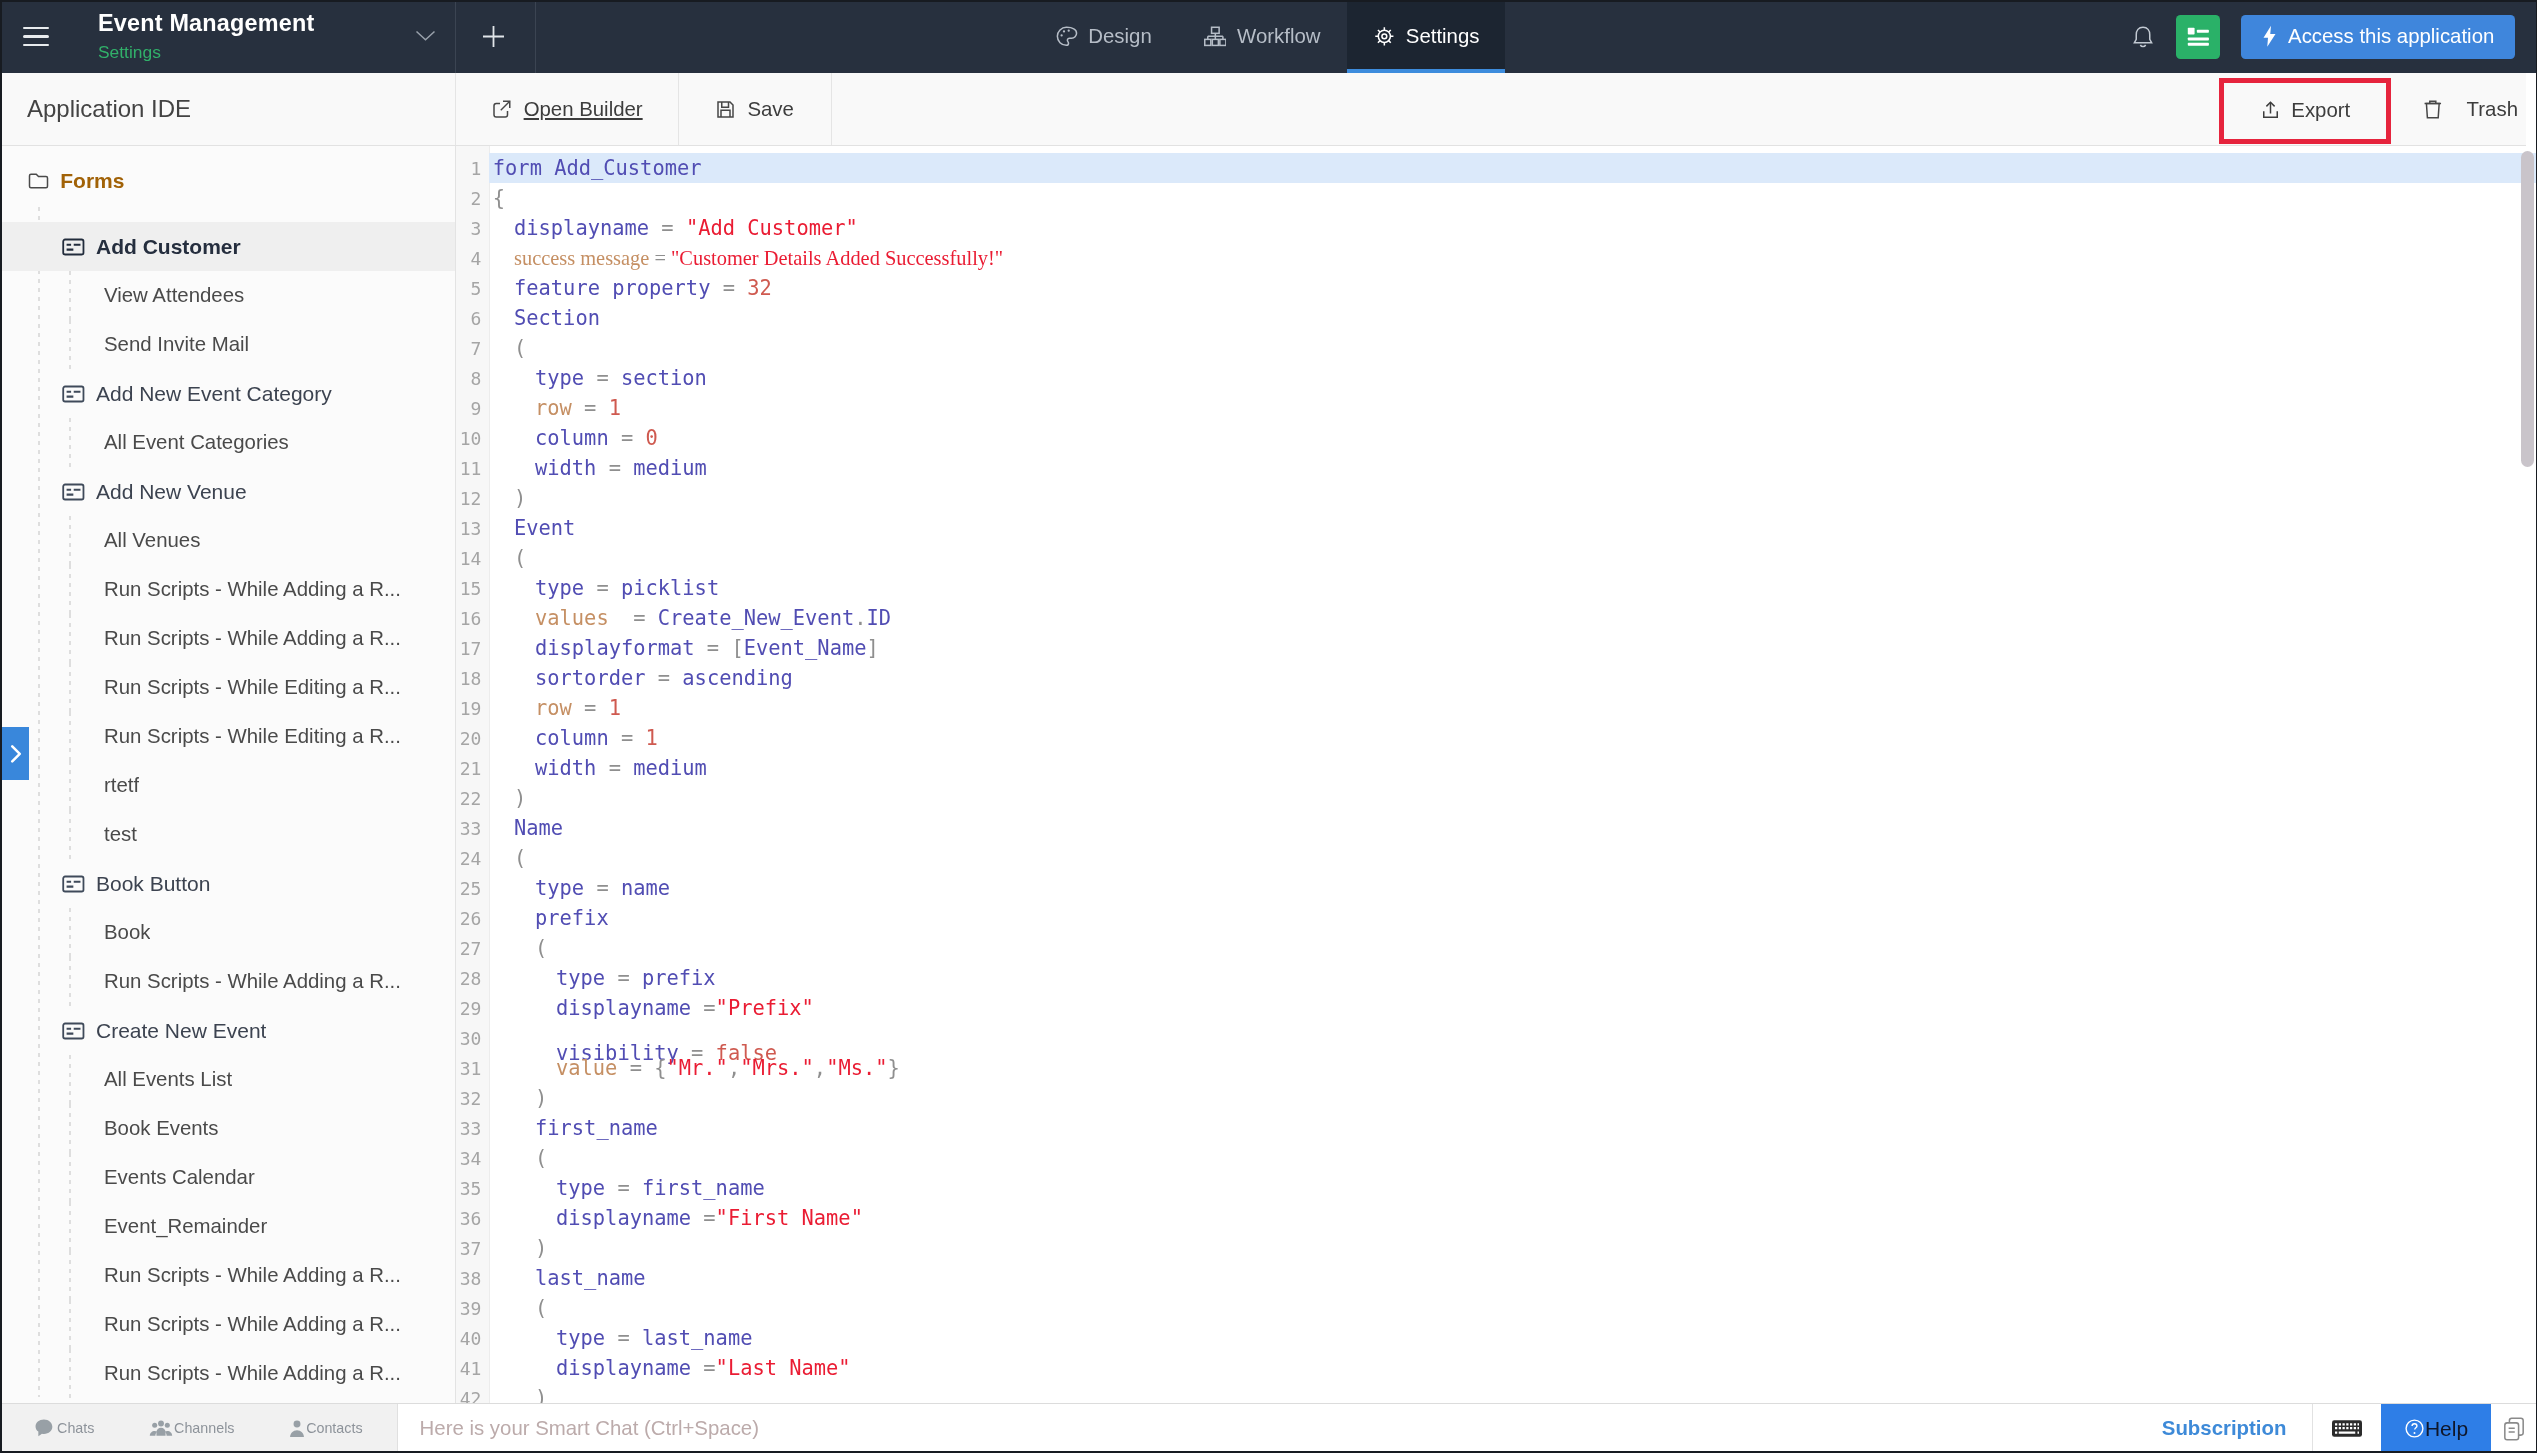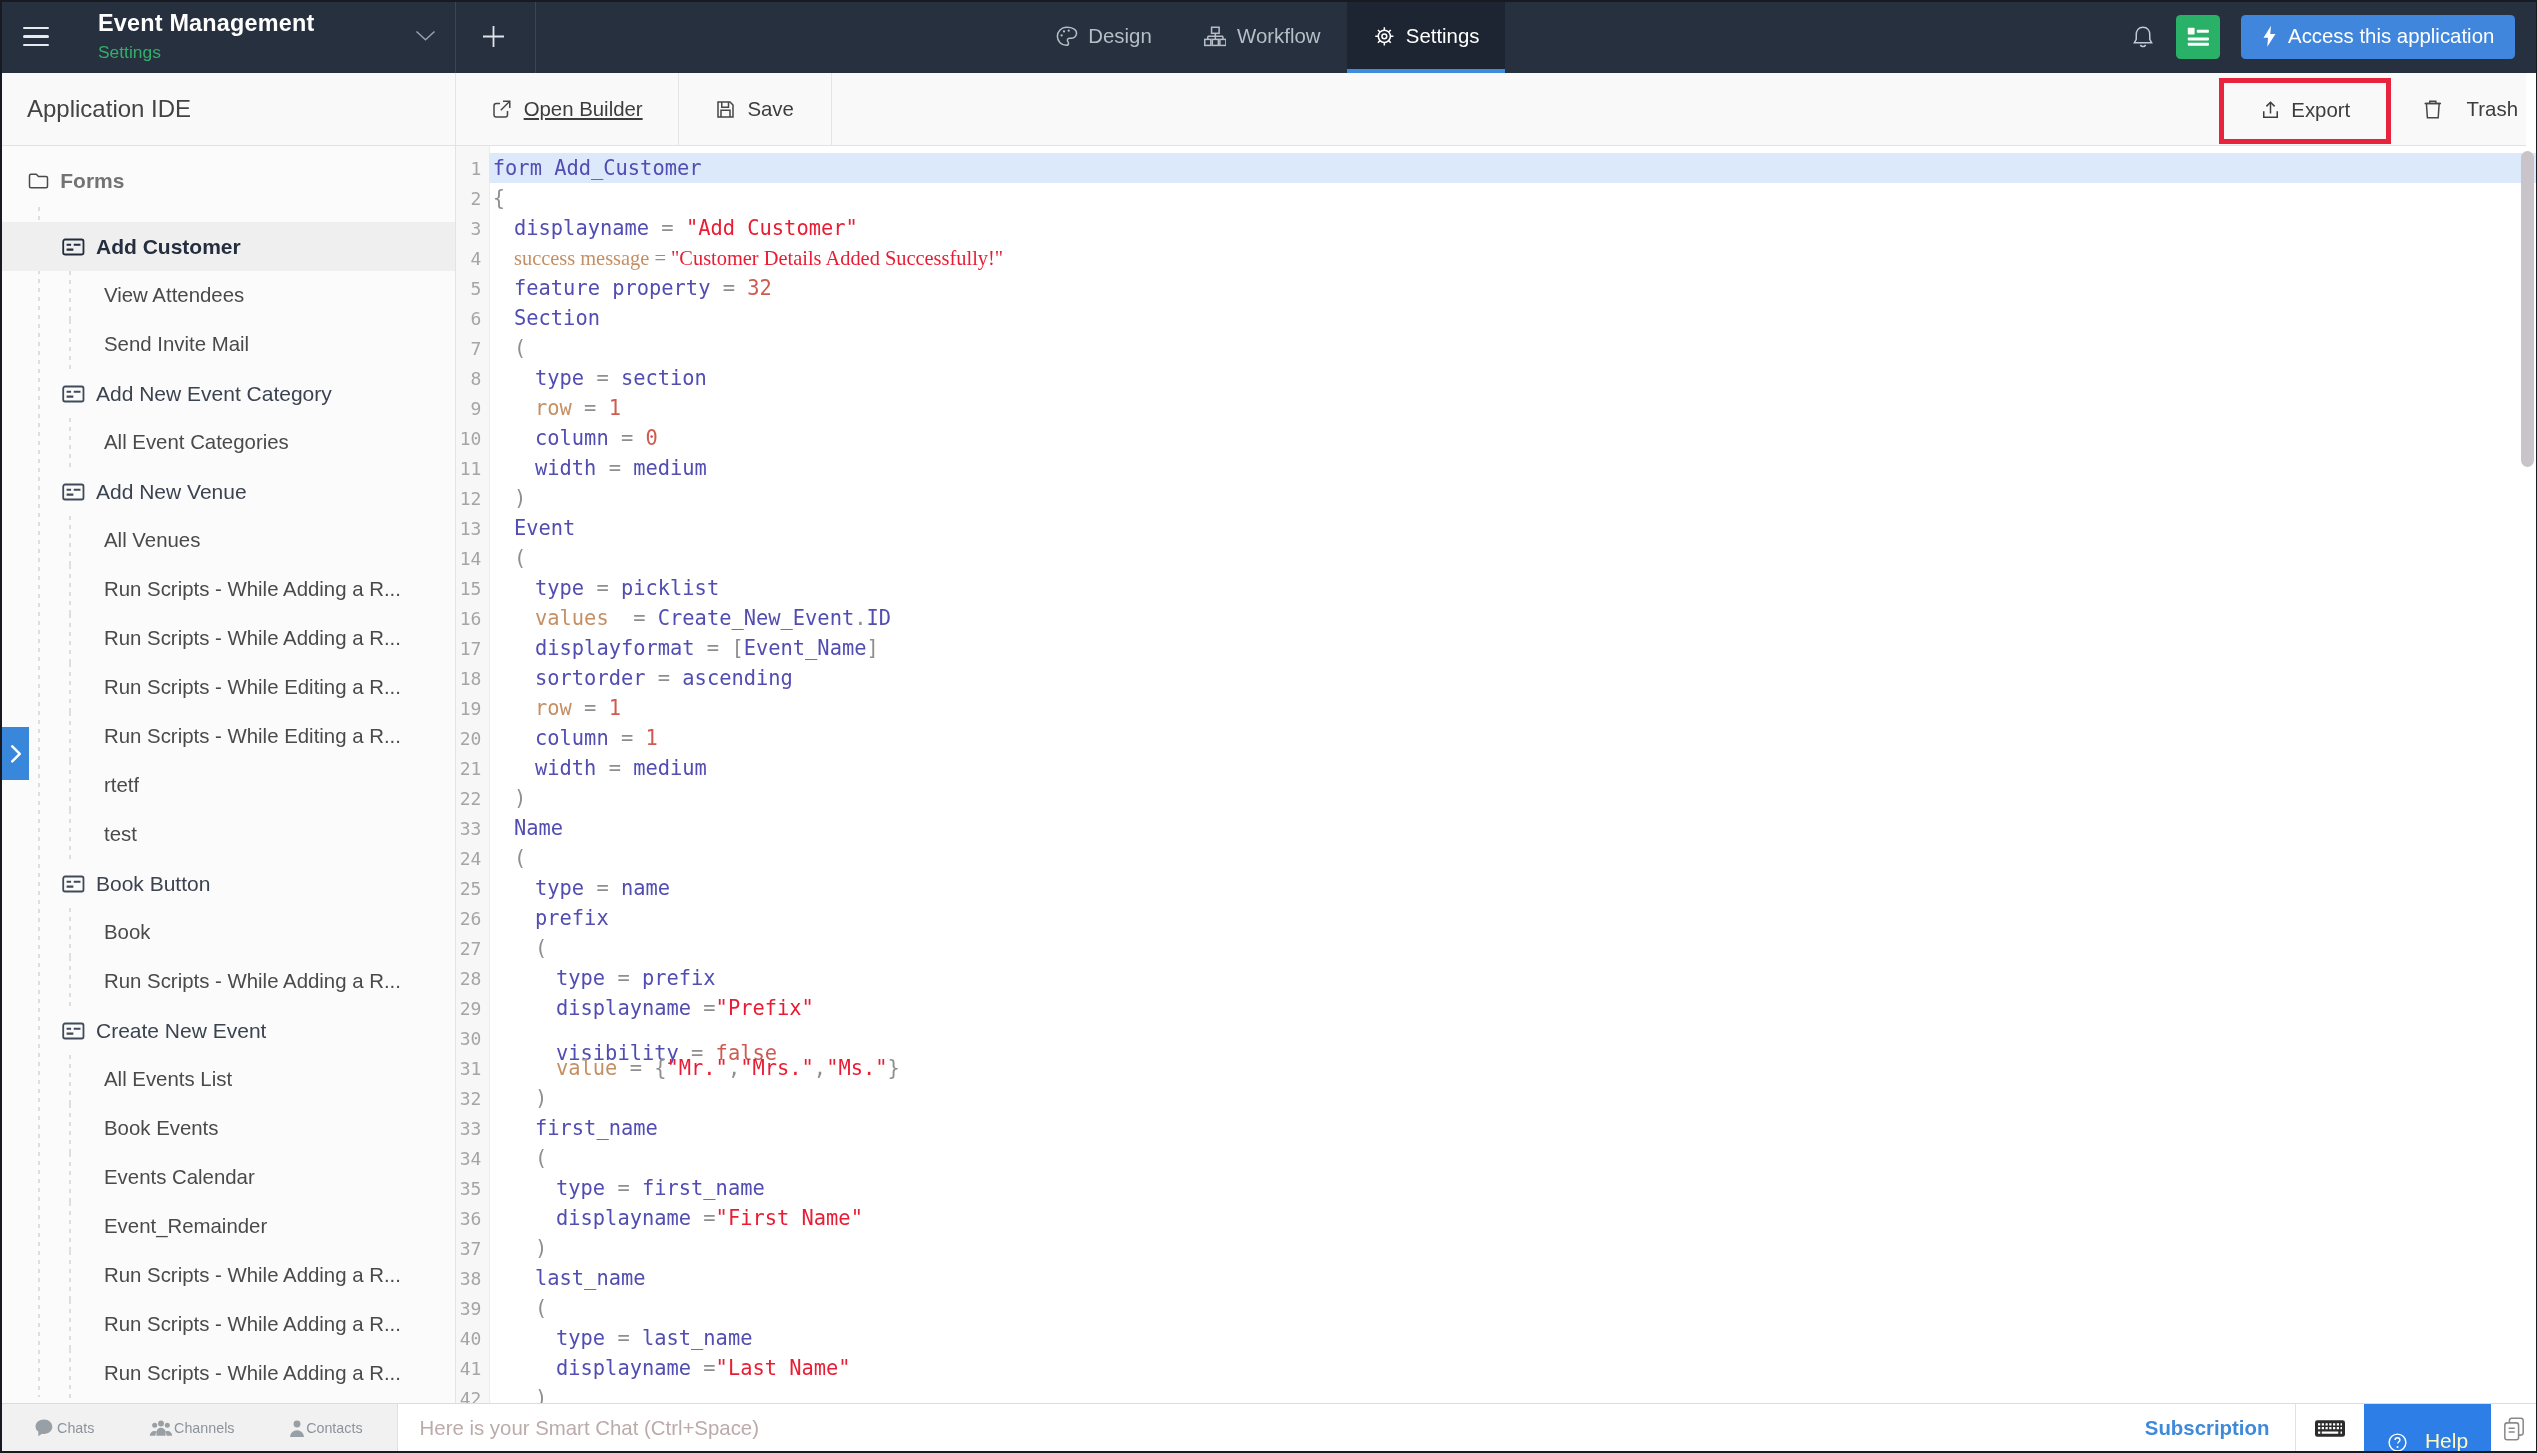--- a/index.html
+++ b/index.html
@@ -34,21 +34,21 @@
   .tl-divider{position:absolute;top:0;bottom:0;width:0.8px;background:#e5e5e5;}
   .tl-btn{position:absolute;top:0;height:72px;display:flex;align-items:center;justify-content:center;gap:11.3px;font-size:20.4px;color:#3d3d3d;cursor:pointer;}
   .ob-btn{left:456px;width:222px;text-decoration:underline;}
   .save-btn{left:679px;width:151px;}
   .export-box{position:absolute;left:2219px;top:4.5px;width:172px;height:66px;border:5.3px solid #e6243d;box-sizing:border-box;display:flex;align-items:center;justify-content:center;}
   .export-btn{position:static;height:100%;width:100%;display:flex;align-items:center;justify-content:center;gap:10.6px;font-size:20.4px;color:#3d3d3d;cursor:pointer;}
   .trash-btn{left:2414px;width:113px;gap:24px;}
 
   
   .sidebar{position:absolute;left:0;top:145px;width:456px;bottom:50px;background:#fbfbfb;border-right:0.8px solid #e3e3e3;box-sizing:border-box;overflow:hidden;}
-  .forms-row{position:absolute;left:0;top:16.6px;height:38px;display:flex;align-items:center;padding-left:28px;gap:11.3px;font-size:21px;font-weight:600;color:#737373;cursor:pointer;}
+  .forms-row{position:absolute;left:0;top:16.6px;height:38px;display:flex;align-items:center;padding-left:28px;gap:11.3px;font-size:21px;font-weight:600;color:#a16207;cursor:pointer;}
   .main-guide{position:absolute;left:38px;top:62px;bottom:6px;width:2.3px;
       background:repeating-linear-gradient(to bottom,#dedede 0 3.8px,transparent 3.8px 9px);}
   .tree{position:absolute;left:0;top:77px;right:0;}
   .trow{position:relative;height:49px;display:flex;align-items:center;cursor:pointer;}
   .trow.form{padding-left:62px;gap:11.3px;font-size:21px;color:#3c4350;}
   .trow.form .ticon{display:flex;color:#3f4a5a;}
   .trow.sub{padding-left:104px;font-size:20.4px;color:#4a4a4a;}
   .trow.sub::before{content:"";position:absolute;left:69px;top:0;bottom:0;width:2.3px;
       background:repeating-linear-gradient(to bottom,#dedede 0 3.8px,transparent 3.8px 9px);}
   .trow.selected{background:#efefef;font-weight:700;color:#252e3e;}
@@ -74,21 +74,21 @@
   .bb-left{width:398px;flex:0 0 398px;background:#f1f1f1;border-right:0.8px solid #e0e0e0;display:flex;align-items:center;justify-content:space-around;padding:0 7.6px;box-sizing:border-box;}
   .bb-item{display:flex;flex-direction:row;align-items:center;gap:0;color:#8d939a;font-size:14.3px;cursor:pointer;line-height:15px;}
   .bb-item svg{display:block;}
   .bb-input{flex:1;display:flex;align-items:center;padding-left:19.6px;}
   .bb-input input{border:none;outline:none;background:transparent;font-size:20.4px;color:#555;width:100%;font-family:"Liberation Sans",sans-serif;}
   .bb-input input::placeholder{color:#bcabab;opacity:1;}
   .bb-right{display:flex;align-items:center;}
   .subscription{font-size:20.4px;font-weight:600;color:#3e8ad8;margin:0 26px 0 7.6px;cursor:pointer;white-space:nowrap;}
   .bb-vdiv{width:0.8px;align-self:stretch;background:#e2e2e2;}
   .kbd-btn{margin:0 18px;display:flex;cursor:pointer;}
-  .help-btn{height:100%;background:#2e7ee7;color:#fef9c3;display:flex;align-items:flex-end;gap:17px;padding:0 22.7px;font-size:21px;cursor:pointer;}
+  .help-btn{height:100%;background:#2e7ee7;color:#0f172a;display:flex;align-items:center;gap:0;padding:0 22.7px;font-size:21px;cursor:pointer;}
   .pages-btn{margin:0 10.6px;display:flex;cursor:pointer;}
 </style>
 </head>
 <body>
 
 <div class="topbar">
   <div class="hamburger">
       <span></span>
       <span></span>
       <span></span>

